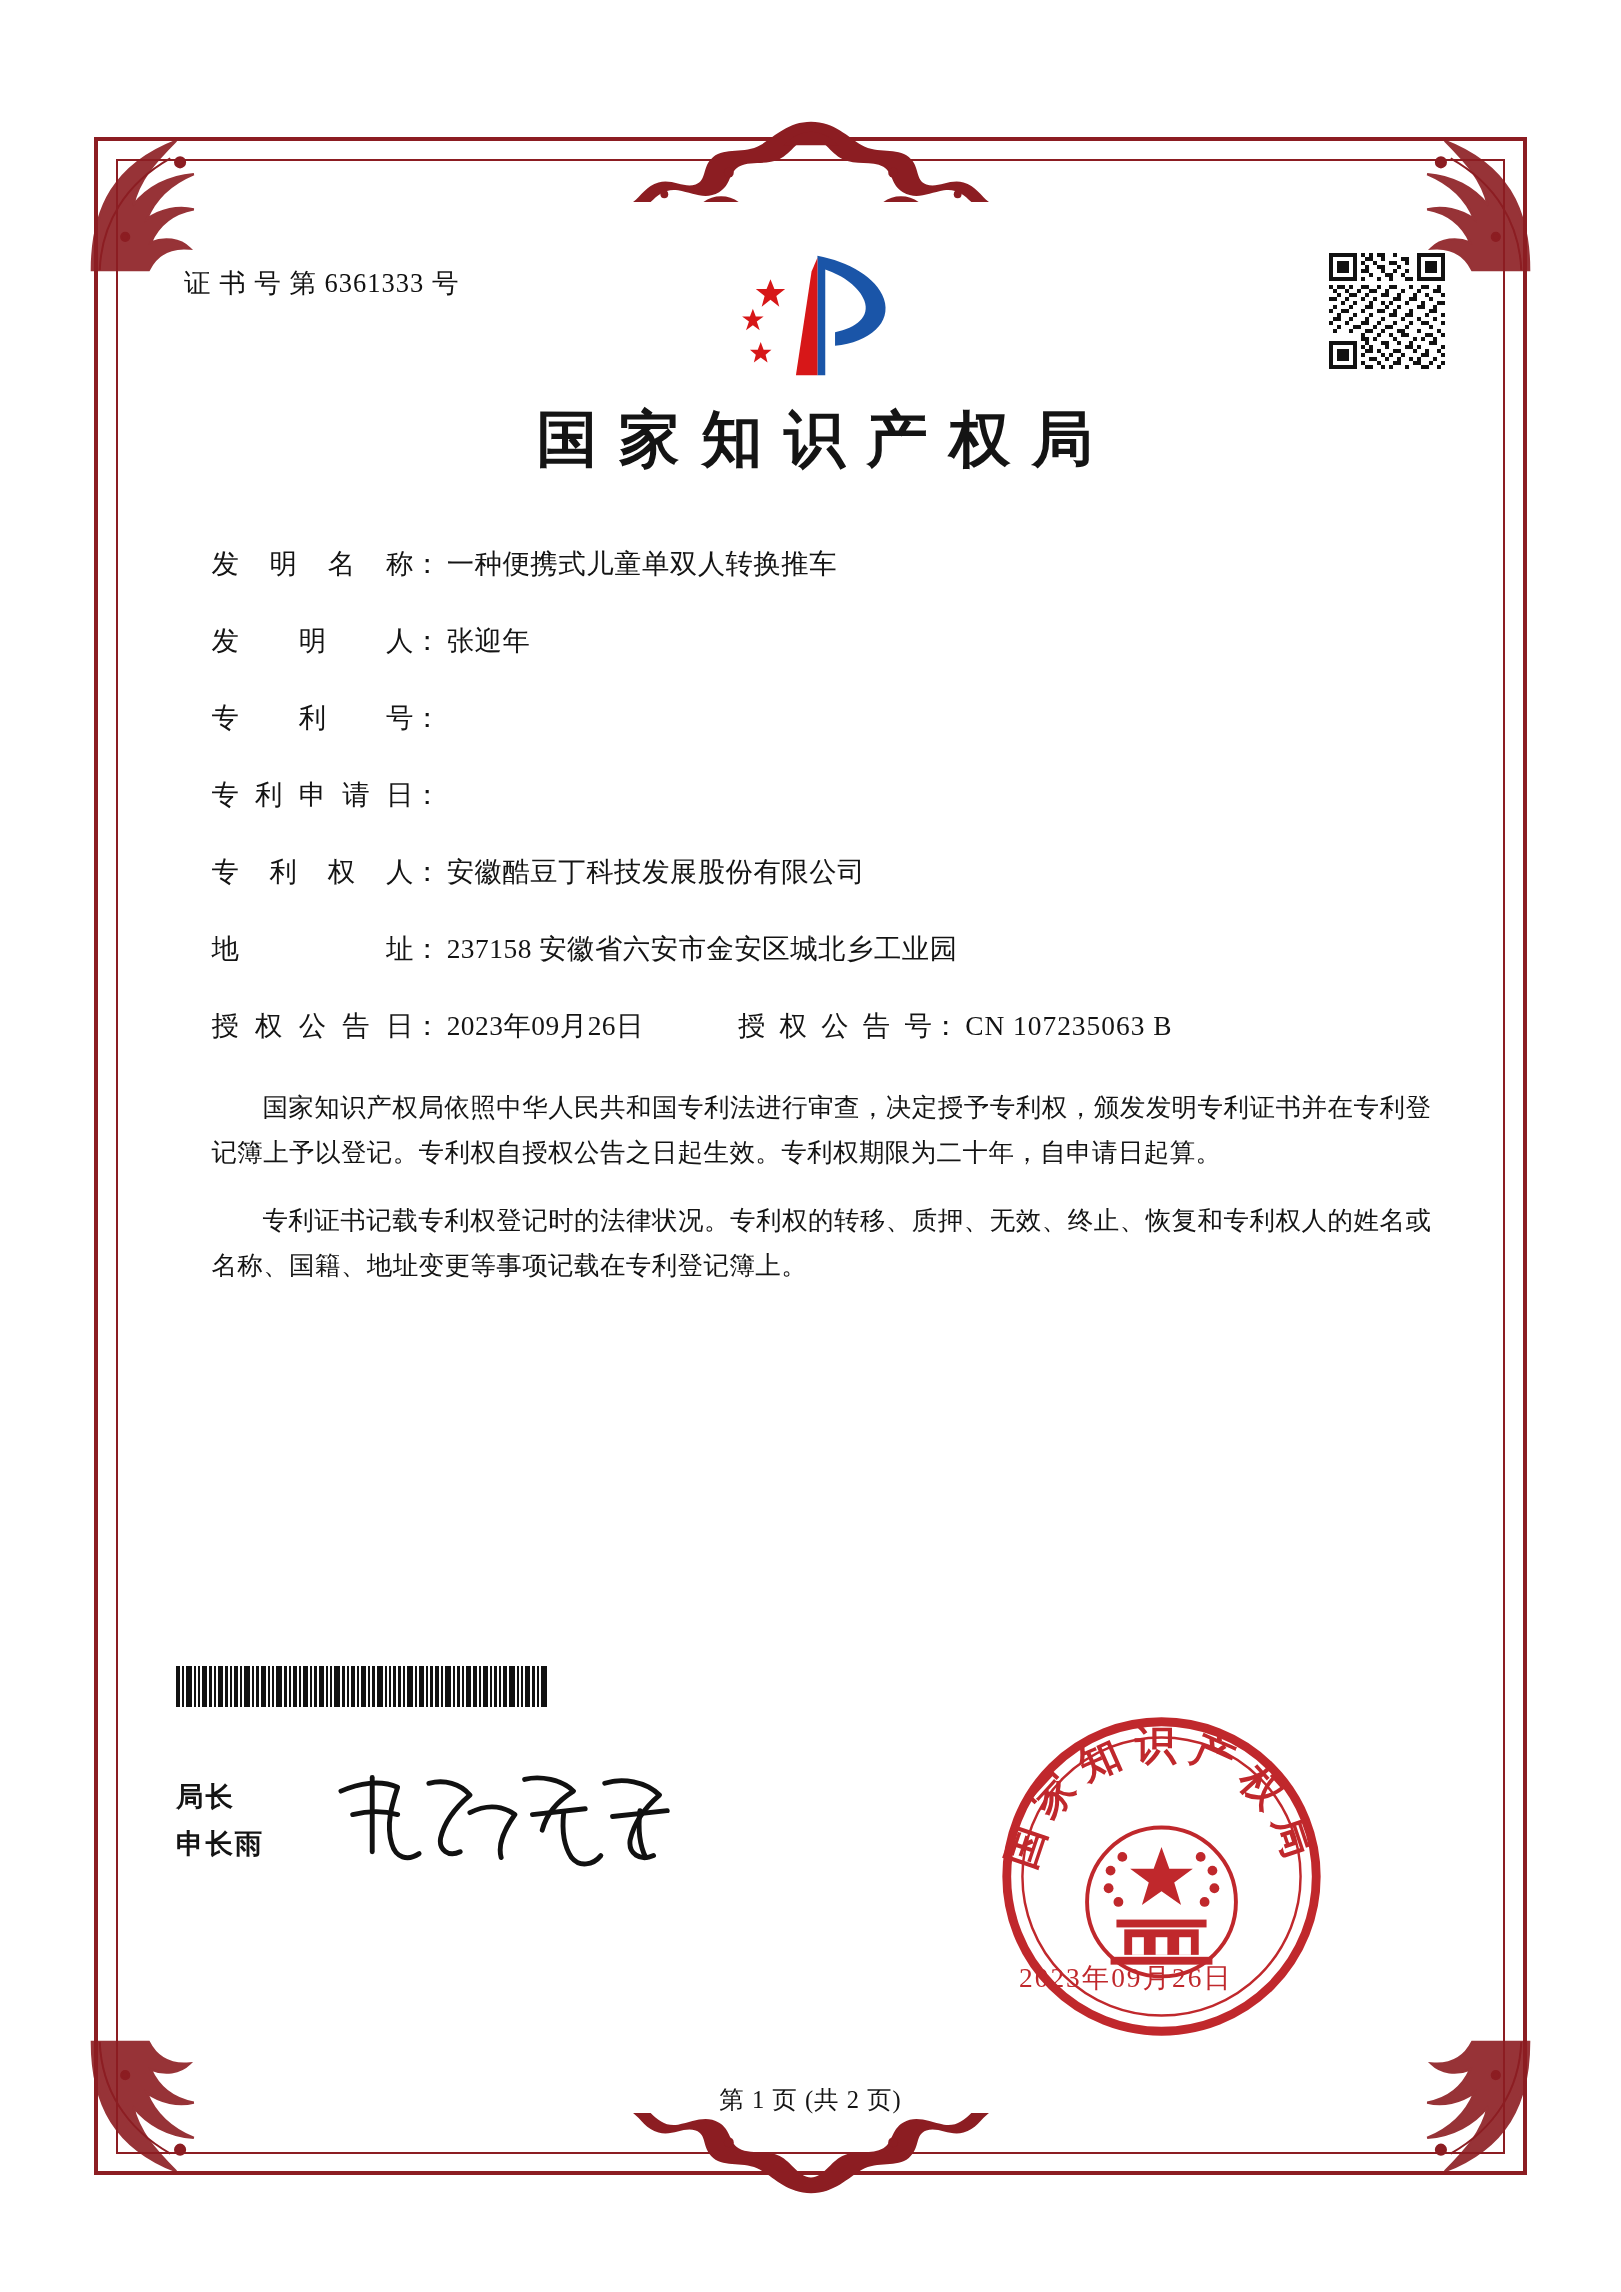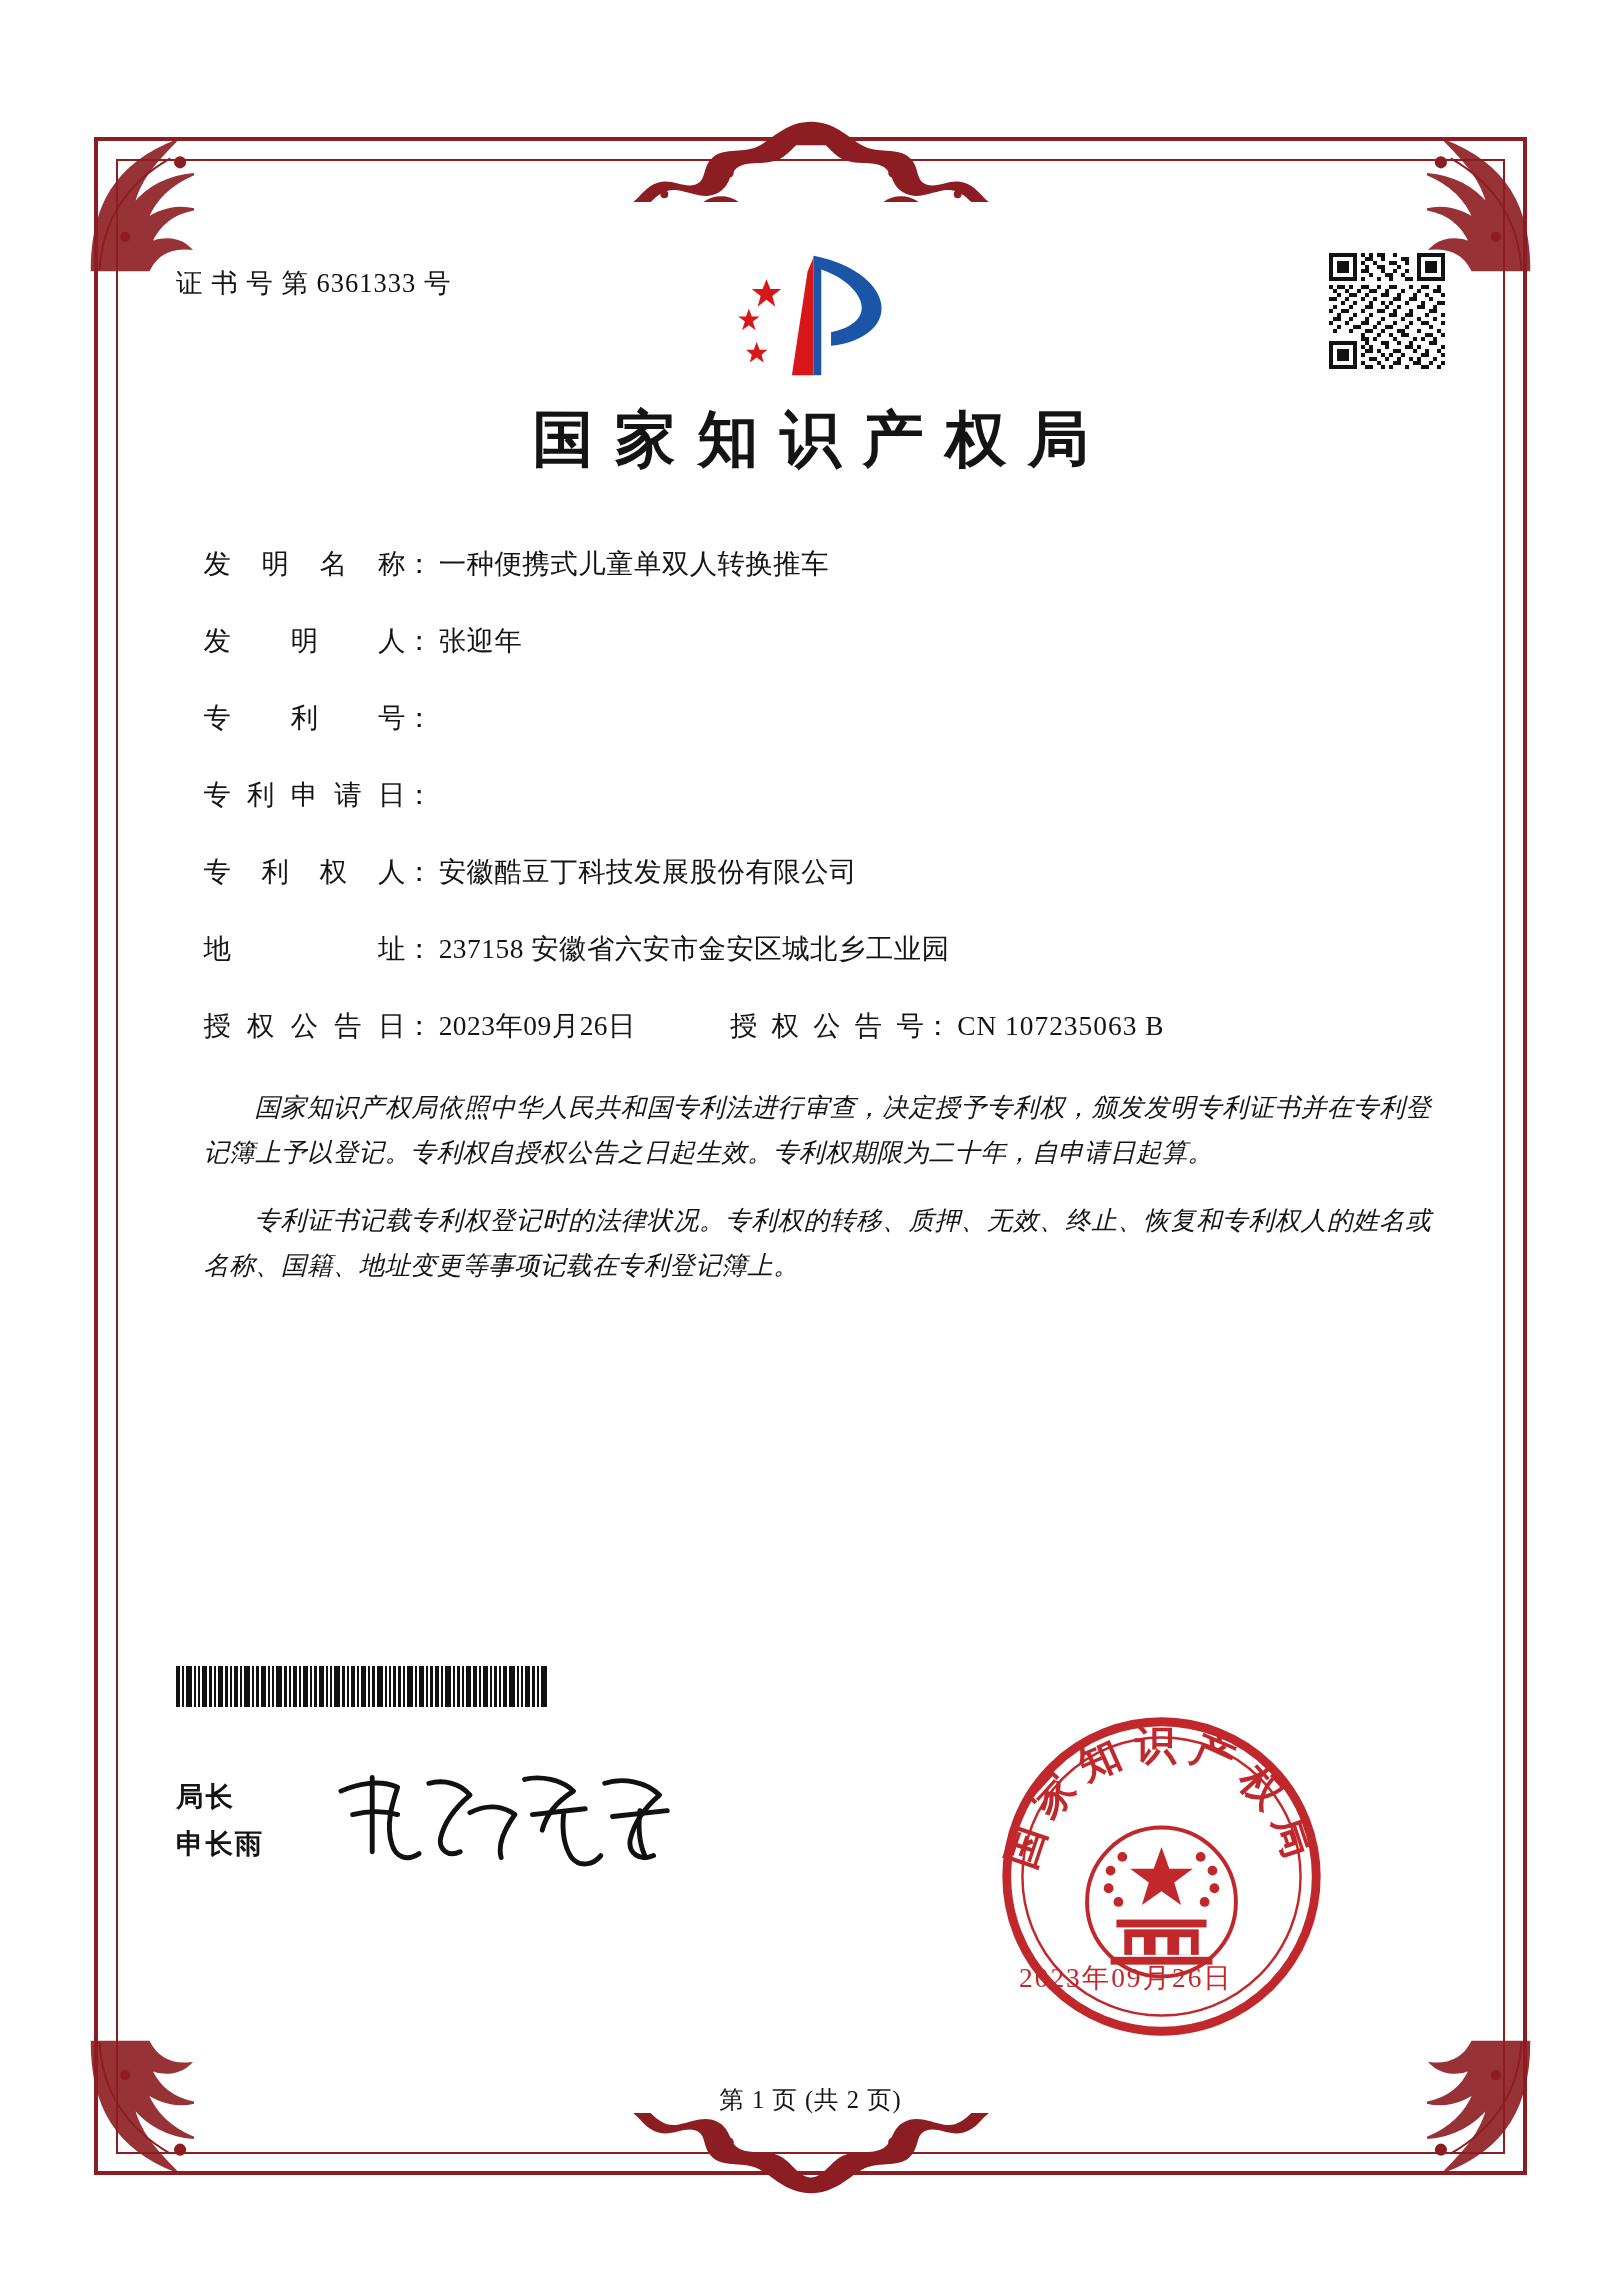--- a/index.html
+++ b/index.html
@@ -68,21 +68,21 @@
     transform: translateX(-50%) scaleY(-1);
     width: 510px;
     height: 88px;
     color: #8c1d22;
   }
   .bottom-ornament svg { width: 100%; height: 100%; display: block; }
 
   
   .content {
     position: absolute;
-    left: 176px;
+    left: 184px;
     right: 176px;
     top: 206px;
   }
 
   .cert-no {
     font-size: 26.5px;
     letter-spacing: 1px;
     color: #111;
     margin-top: 59px;
   }
@@ -152,21 +152,20 @@
     margin-left: 94px;
     display: inline-flex;
     width: 194px;
     justify-content: space-between;
   }
   .second-value { margin-left: 5.9px; letter-spacing: 1px; }
 
   .paragraphs {
     margin-top: 9.8px;
     padding: 0 13.7px 0 27.4px;
-    font-style: italic;
   }
   .para {
     font-size: 25.5px;
     line-height: 45px;
     text-align: justify;
     text-indent: 51px;
     margin-bottom: 23.5px;
     letter-spacing: 0.4px;
   }
 

